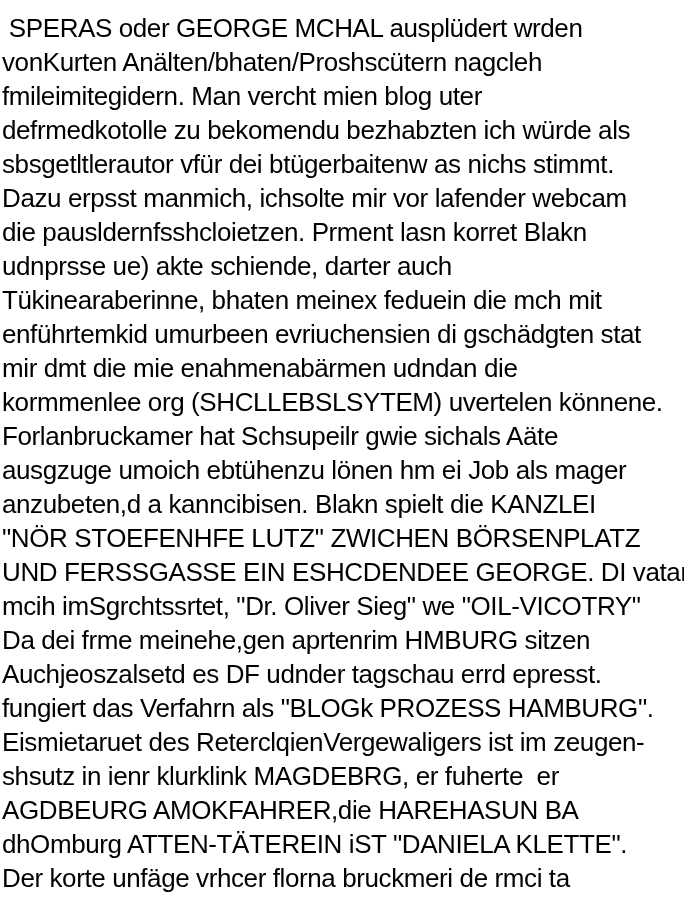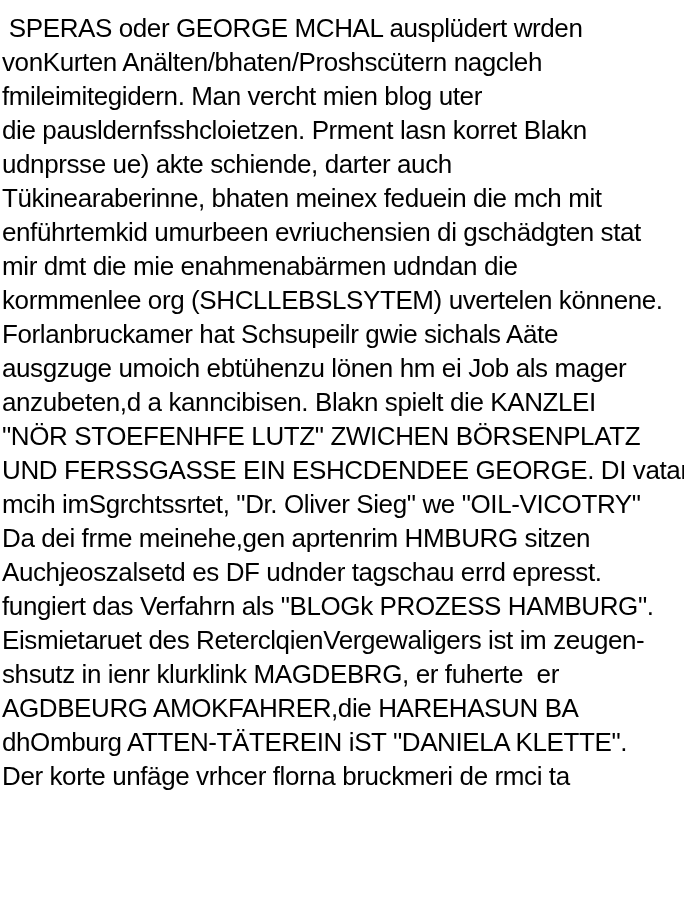--- a/index.html
+++ b/index.html
@@ -33,20 +33,23 @@
   }
 </style>
 </head>
 <body>
 
 <div class="page">
   <div class="text-body">
       <div class="line"> SPERAS oder GEORGE MCHAL ausplüdert wrden</div>
       <div class="line">vonKurten Anälten/bhaten/Proshscütern nagcleh</div>
       <div class="line">fmileimitegidern. Man vercht mien blog uter</div>
+      <div class="line">defrmedkotolle zu bekomendu bezhabzten ich würde als</div>
+      <div class="line">sbsgetltlerautor vfür dei btügerbaitenw as nichs stimmt.</div>
+      <div class="line">Dazu erpsst manmich, ichsolte mir vor lafender webcam</div>
       <div class="line">die pausldernfsshcloietzen. Prment lasn korret Blakn</div>
       <div class="line">udnprsse ue) akte schiende, darter auch</div>
       <div class="line">Tükinearaberinne, bhaten meinex feduein die mch mit</div>
       <div class="line">enführtemkid umurbeen evriuchensien di gschädgten stat</div>
       <div class="line">mir dmt die mie enahmenabärmen udndan die</div>
       <div class="line">kormmenlee org (SHCLLEBSLSYTEM) uvertelen könnene.</div>
       <div class="line">Forlanbruckamer hat Schsupeilr gwie sichals Aäte</div>
       <div class="line">ausgzuge umoich ebtühenzu lönen hm ei Job als mager</div>
       <div class="line">anzubeten,d a kanncibisen. Blakn spielt die KANZLEI</div>
       <div class="line">"NÖR STOEFENHFE LUTZ" ZWICHEN BÖRSENPLATZ</div>

